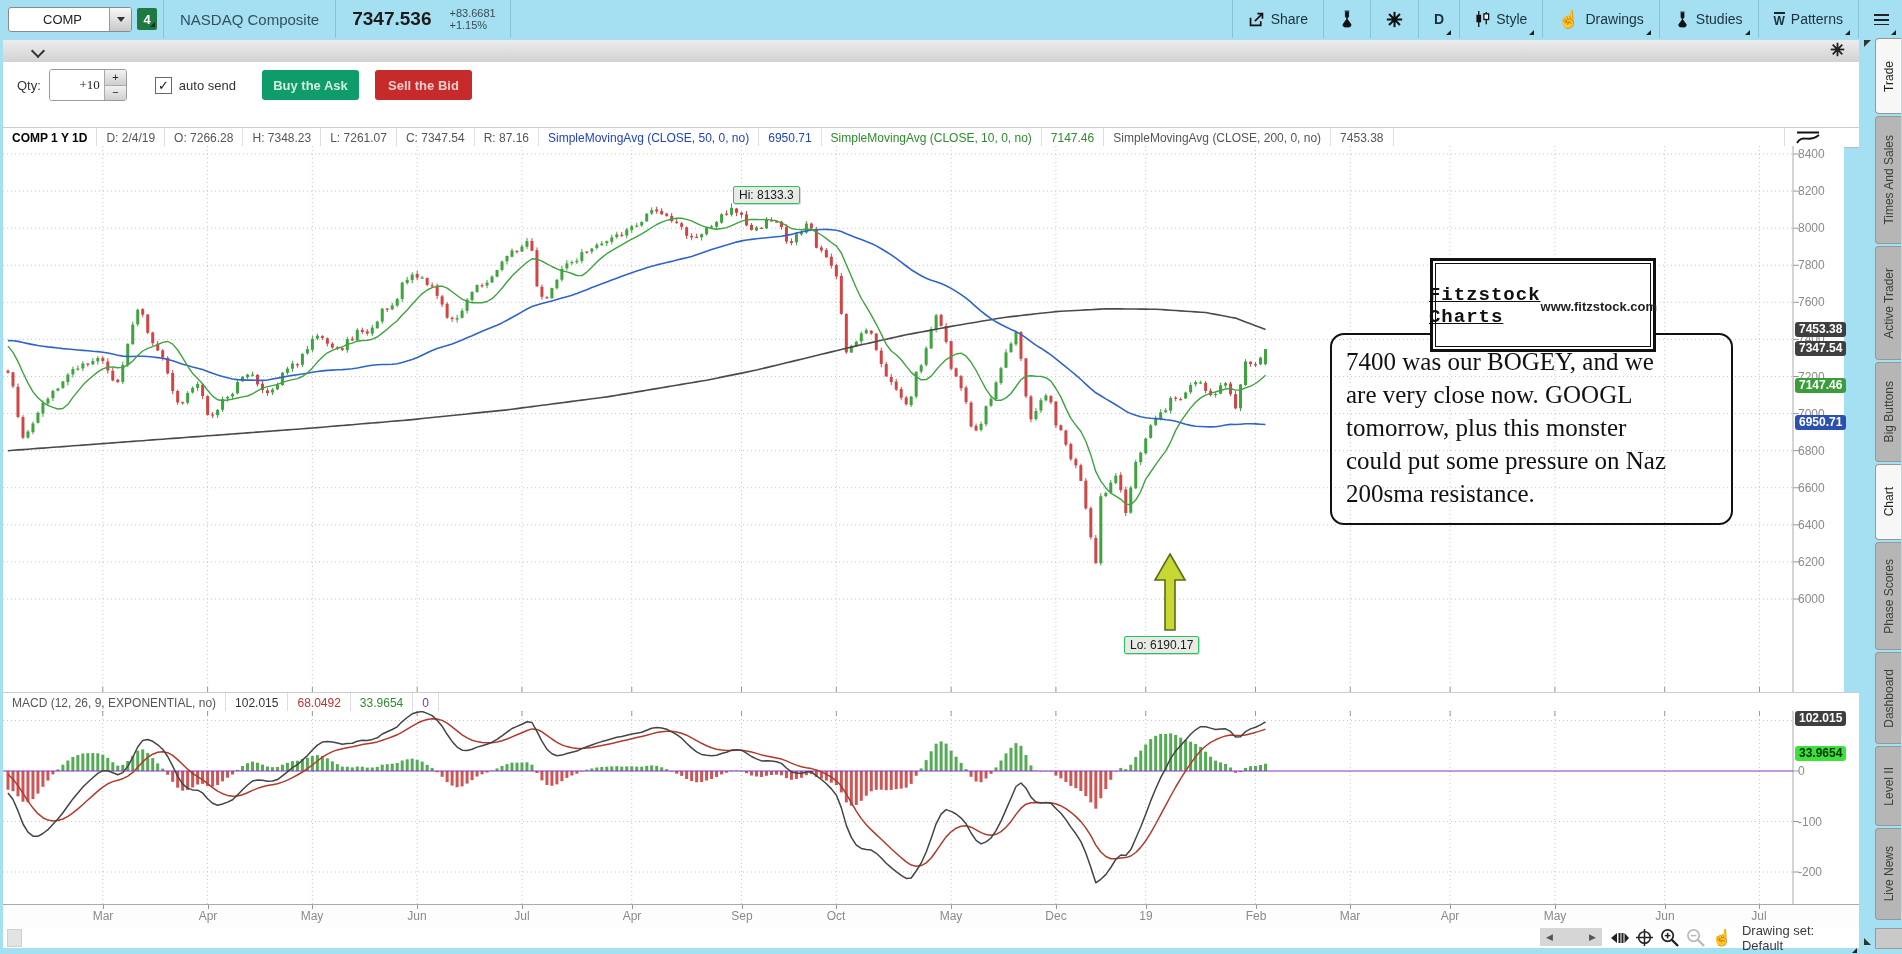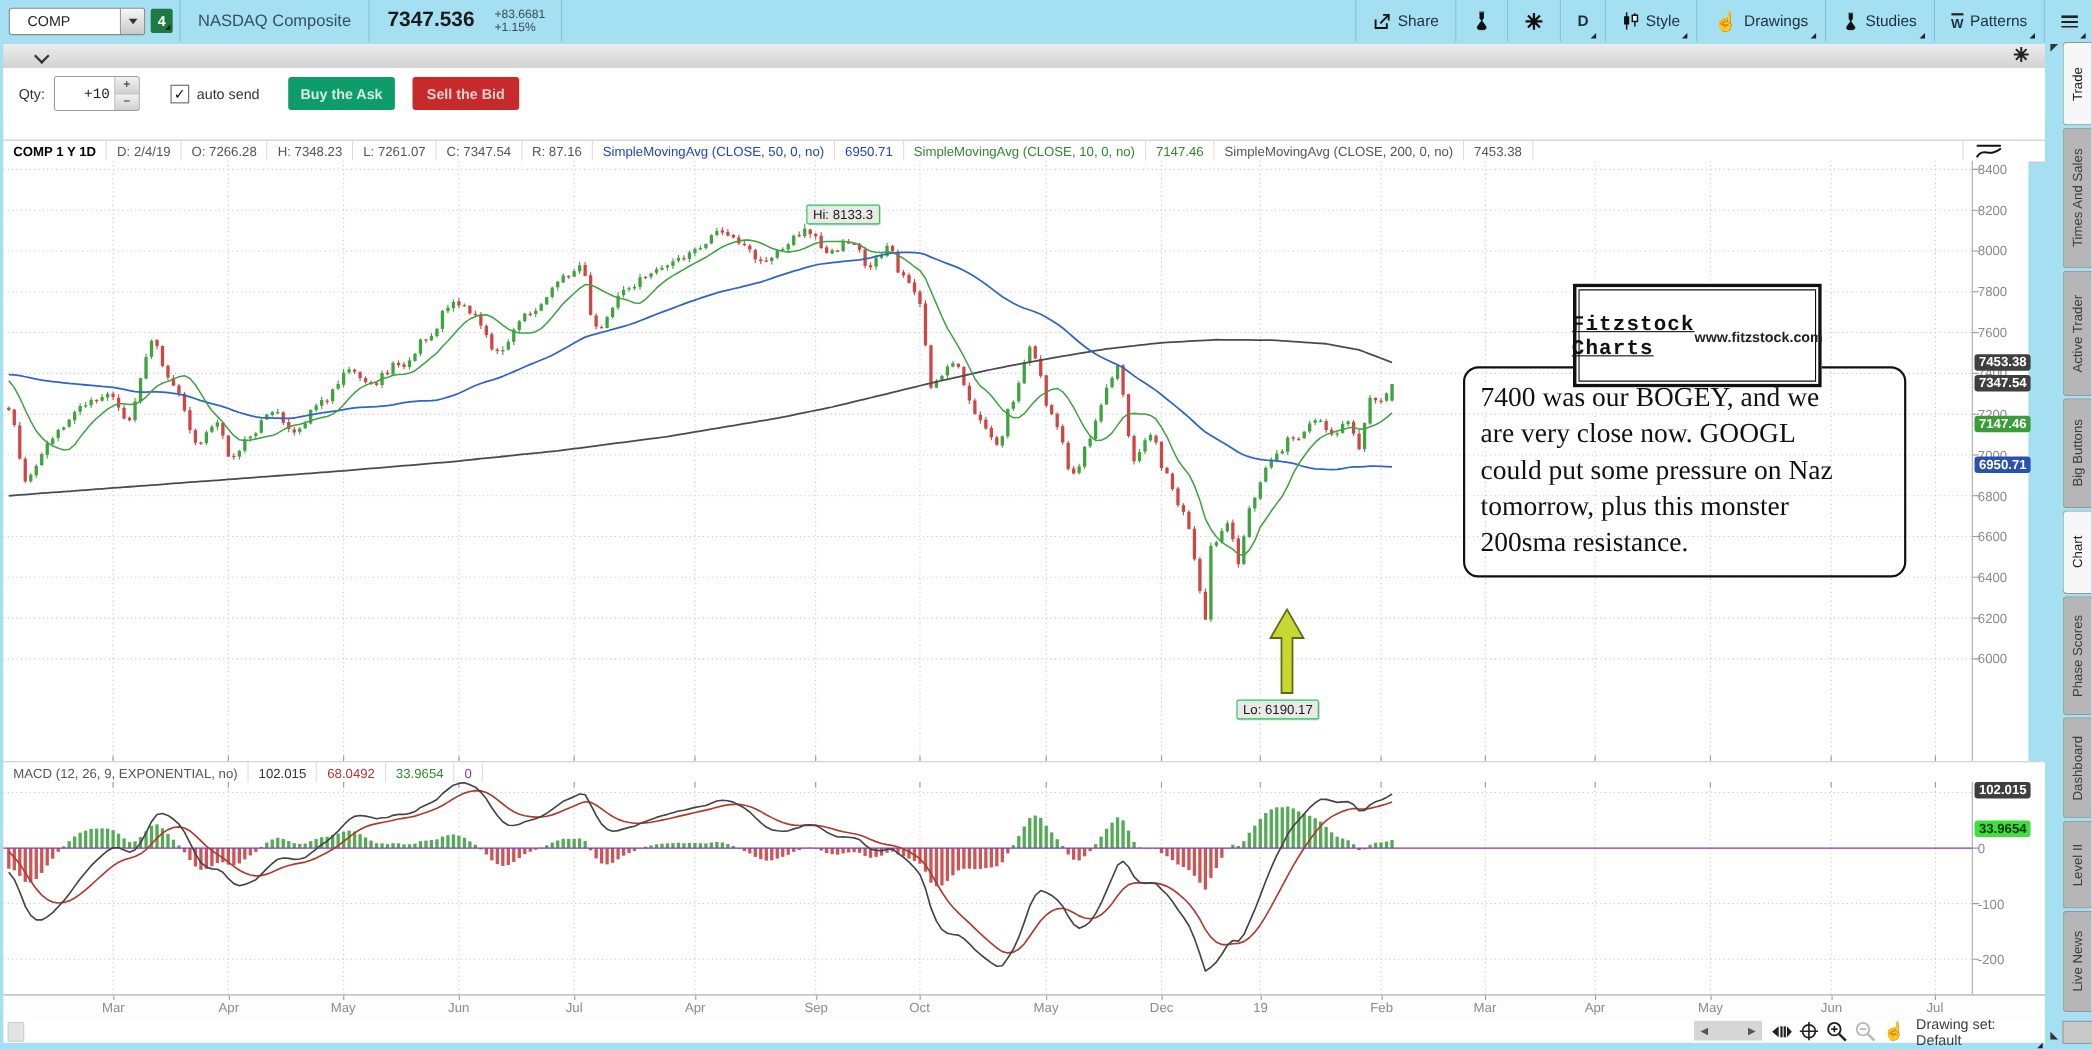--- a/index.html
+++ b/index.html
@@ -4,40 +4,40 @@
 <style>
   html,body{margin:0;padding:0;background:#9fd9ee;font-family:"Liberation Sans",sans-serif;}
   #app{position:relative;width:1902px;height:954px;background:#a5dff2;overflow:hidden;}
   .abs{position:absolute;}
   
   #toolbar{left:0;top:0;width:1902px;height:38px;background:#a5dff2;display:flex;align-items:center;}
   .tb-sep{width:1px;height:38px;background:#85c3d9;margin:0 6px;}
   .tb-btn{position:relative;display:flex;align-items:center;gap:6px;padding:0 9px;height:38px;color:#1c313c;font-size:14px;cursor:default;}
   .corner{position:absolute;right:2px;bottom:3px;width:0;height:0;border-left:5px solid transparent;border-bottom:5px solid #222;}
   #symbol-combo{display:flex;align-items:center;margin-left:8px;width:122px;height:23px;background:#fff;border:1px solid #8a8a8a;border-radius:3px;overflow:hidden;}
-  #symbol-combo .sym{flex:1;padding-left:16px;font-size:13px;color:#222;}
+  #symbol-combo .sym{flex:1;padding-left:0;font-size:13px;color:#222;margin-left:34px;}
   #combo-dd{width:21px;height:23px;background:linear-gradient(#f7f7f7,#c9c9c9);border-left:1px solid #999;display:flex;align-items:center;justify-content:center;}
   #combo-dd .tri{width:0;height:0;border-left:4px solid transparent;border-right:4px solid transparent;border-top:5px solid #333;}
   #wl-badge{position:relative;margin-left:5px;width:20px;height:22px;background:#1e7a42;color:#fff;font-weight:bold;font-size:13px;display:flex;align-items:center;justify-content:center;border-radius:2px;}
   #company{font-size:15px;color:#33505e;padding:0 10px;}
   #last-price{font-size:19px;font-weight:bold;color:#1b1b1b;padding:0 10px;}
   .chg{font-size:11px;color:#3c4c54;line-height:12px;padding:0 8px;}
   #tb-right{margin-left:auto;display:flex;align-items:center;height:38px;}
   .menu-icon{width:15px;height:11px;background:repeating-linear-gradient(#222 0 2px,transparent 2px 5px);}
   .w-pattern{border-top:2px solid #222;font-weight:bold;font-size:12px;line-height:12px;padding-top:1px;}
   
   #graybar{left:3px;top:40px;width:1856px;height:22px;background:linear-gradient(#ececec,#d2d2d2);border-bottom:1px solid #b5b5b5;}
   #collapse-chevron{position:absolute;left:30px;top:6px;width:8px;height:8px;border-left:2px solid #333;border-bottom:2px solid #333;transform:rotate(-45deg);}
   #graybar-gear{position:absolute;right:14px;top:2px;}
   
   #whiteband{left:3px;top:62px;width:1856px;height:65px;background:#fff;}
   #orderrow{left:3px;top:62px;width:1856px;height:46px;background:#fff;display:flex;align-items:center;}
   #qty-label{margin-left:14px;font-size:13px;color:#333;}
   #stepper{display:flex;margin-left:8px;width:76px;height:30px;border:1px solid #9b9b9b;border-radius:3px;background:#fff;overflow:hidden;}
-  #qty-input{width:48px;border:0;outline:none;text-align:right;font-size:13px;color:#222;padding-right:4px;font-family:Liberation Mono, monospace;}
+  #qty-input{width:48px;border:0;outline:none;text-align:right;font-size:13px;color:#222;padding-right:4px;font-family:Liberation Serif, serif;}
   #stepbtns{width:24px;display:flex;flex-direction:column;border-left:1px solid #aaa;}
   .stepbtn{flex:1;background:linear-gradient(#f2f2f2,#cfcfcf);border:0;border-bottom:1px solid #aaa;font-size:11px;line-height:9px;color:#222;padding:0;cursor:default;}
   #checkbox{margin-left:28px;width:15px;height:15px;border:1px solid #666;background:#fff;display:flex;align-items:center;justify-content:center;font-size:13px;color:#111;}
   #autosend-label{margin-left:7px;font-size:13px;color:#333;}
   .trade-btn{width:97px;height:30px;border:0;border-radius:3px;font-weight:bold;font-size:13px;cursor:default;}
   #buy-btn{margin-left:26px;background:#0e9c6a;color:#d5ecdf;}
   #sell-btn{margin-left:16px;background:#c62a2a;color:#efcfcf;}
   
   .hdr{left:3px;width:1856px;height:19px;background:#fff;border-top:1px solid #ccc;border-bottom:1px solid #bbb;display:flex;align-items:stretch;font-size:12px;overflow:hidden;}
   #price-header{top:127px;}
@@ -838,22 +838,22 @@
             <line x1="41" y1="5" x2="41" y2="16"></line>
             <line x1="46" y1="8" x2="46" y2="19"></line>
           </g>
       </svg>
       <div id="fitz-title">Fitzstock Charts</div>
       <div id="fitz-url">www.fitzstock.com</div>
     </div>
     <div id="note-box">
         <div class="note-line">7400 was our BOGEY, and we</div>
         <div class="note-line">are very close now.  GOOGL</div>
+        <div class="note-line">tomorrow, plus this monster</div>
         <div class="note-line">could put some pressure on Naz</div>
-        <div class="note-line">tomorrow, plus this monster</div>
         <div class="note-line">200sma resistance.</div>
       </div>
   </div>
 
   <div class="abs hdr" id="macd-header">
     <div id="macd-header-cells" style="display:flex;">
         <div class="hcell" style="color: rgb(85, 85, 85);">MACD (12, 26, 9, EXPONENTIAL, no)</div>
         <div class="hcell" style="color: rgb(51, 51, 51);">102.015</div>
         <div class="hcell" style="color: rgb(187, 51, 51);">68.0492</div>
         <div class="hcell" style="color: rgb(46, 139, 46);">33.9654</div>

